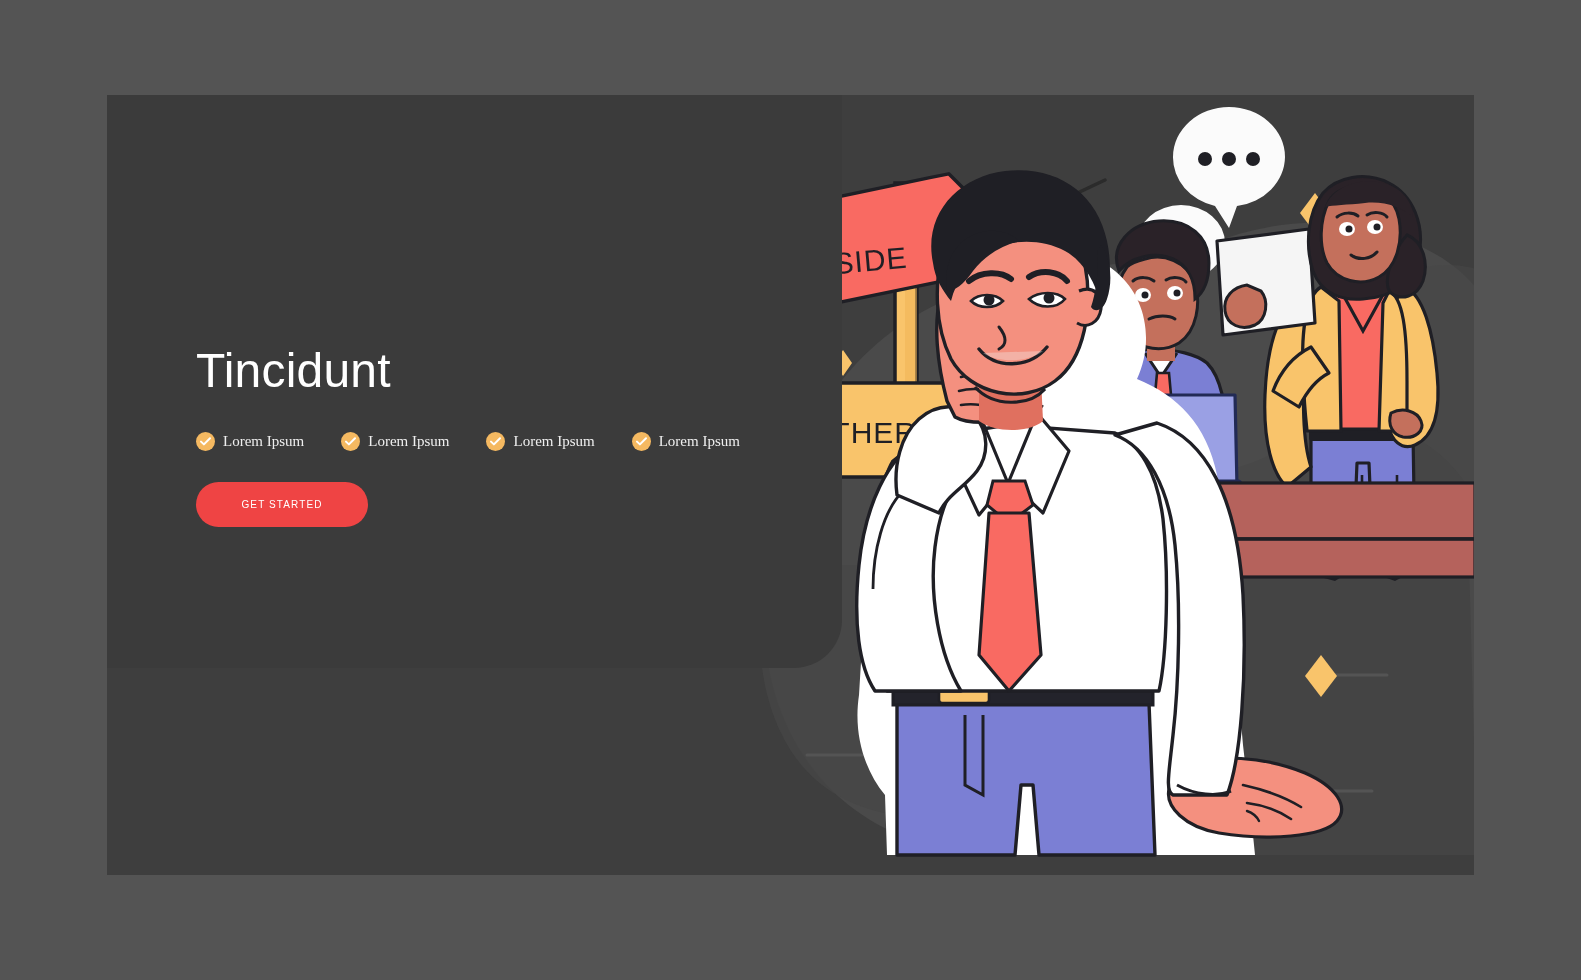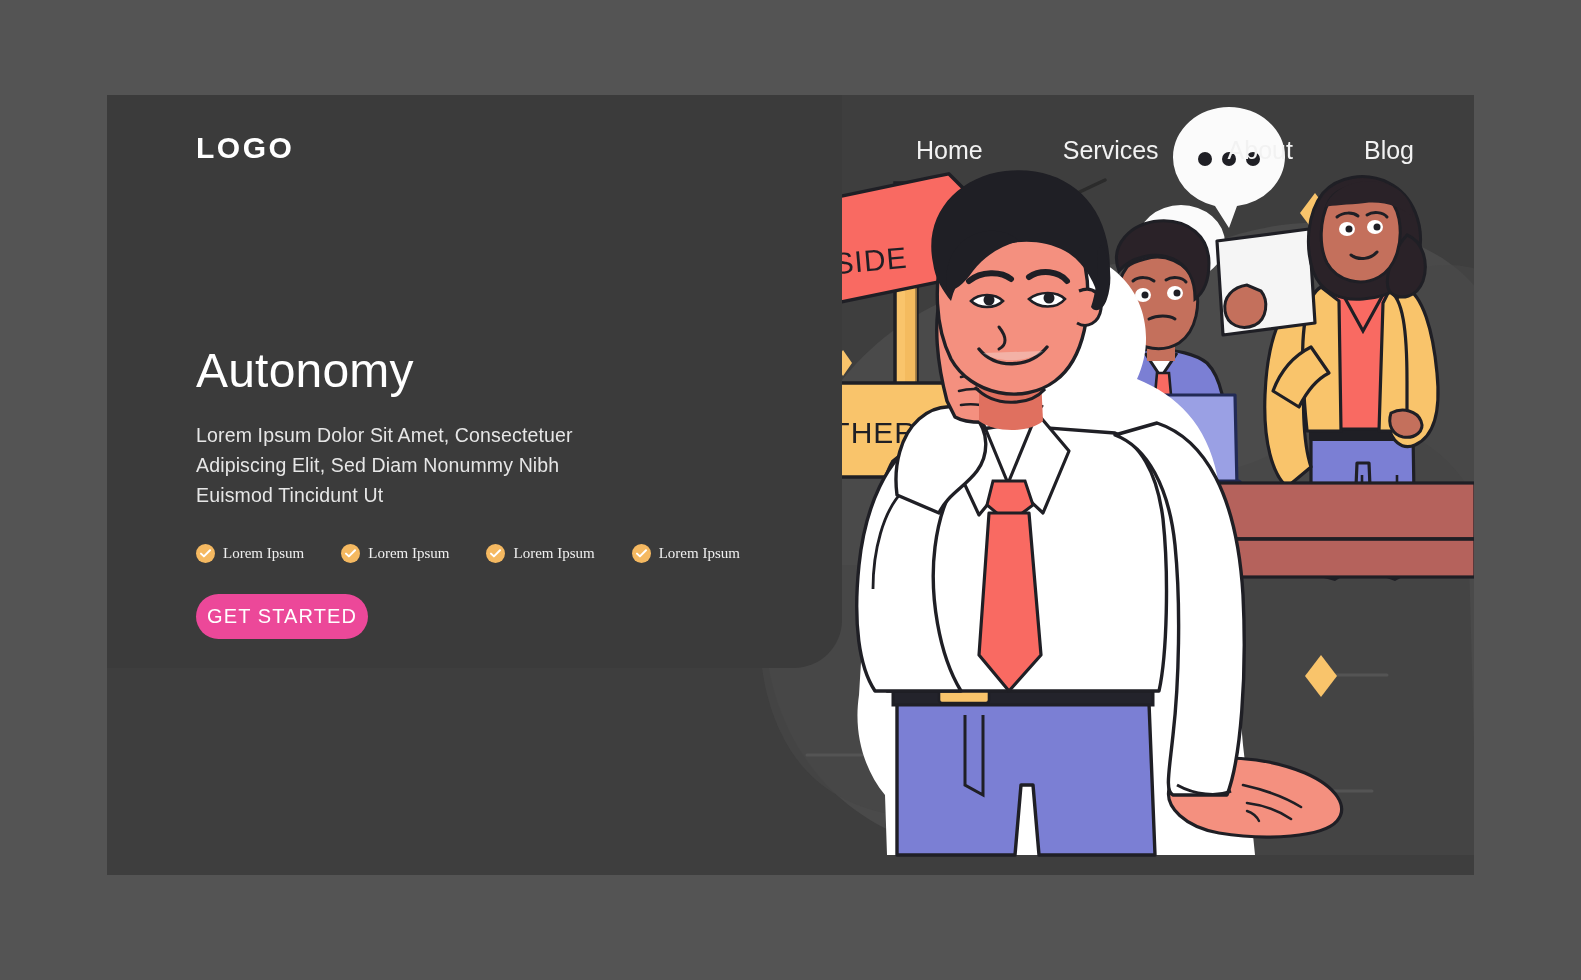--- a/index.html
+++ b/index.html
@@ -78,23 +78,23 @@
     background:#f5b961; flex:0 0 auto;
     display:flex; align-items:center; justify-content:center;
   }
   .check svg{ display:block; }
   .feature-label{
     color:#efefef; font-size:15px; font-weight:400; white-space:nowrap;
   }
   .cta{
     margin-top:31px;
     display:inline-flex; align-items:center; justify-content:center;
-    background:#ec4899; color:#ffffff;
+    background:#ef4444; color:#ffffff;
     width:172px; height:45px; border-radius:23px;
-    font-size:20px; letter-spacing:1.1px; font-weight:400;
+    font-size:10px; letter-spacing:1.1px; font-weight:400;
     border:none; cursor:pointer;
   }
 
   
   .illus{
     position:absolute; left:600px; top:0; width:767px; height:780px;
     z-index:2;
   }
   .illus svg{ display:block; width:100%; height:100%; }
 </style>
@@ -345,33 +345,23 @@
             <path d="M272,254 C288,274 322,274 340,252" fill="none" stroke="#1f1f25" stroke-width="3.4" stroke-linecap="round"></path>
             <path d="M276,258 C292,268 320,268 336,256" fill="#f0f0f0" opacity="0.35"></path>
           </g>
 
         </g>
       </svg>
     </div>
 
     <div class="panel-overlay"></div>
 
-    <div class="header">
-      <div class="logo">LOGO</div>
-      <nav class="nav">
-        <a class="nav-item nav-sp1" href="#">Home</a>
-        <a class="nav-item nav-sp2" href="#">Services</a>
-        <a class="nav-item nav-sp3" href="#">About</a>
-        <a class="nav-item nav-sp4" href="#">Blog</a>
-      </nav>
-    </div>
 
     <div class="content">
-      <h1 class="title">Autonomy</h1>
-      <p class="subtitle">Lorem Ipsum Dolor Sit Amet, Consectetuer Adipiscing Elit, Sed Diam Nonummy Nibh Euismod Tincidunt Ut</p>
+      <h1 class="title">Tincidunt</h1>
 
       <div class="features">
         <div class="feature">
           <span class="check">
             <svg width="11" height="9" viewBox="0 0 11 9">
                 <path d="M1 4.6 L3.9 7.4 L10 1.2" fill="none" stroke="#ffffff" stroke-width="2" stroke-linecap="round" stroke-linejoin="round"></path>
               </svg>
           </span>
           <span class="feature-label">Lorem Ipsum</span>
         </div>

